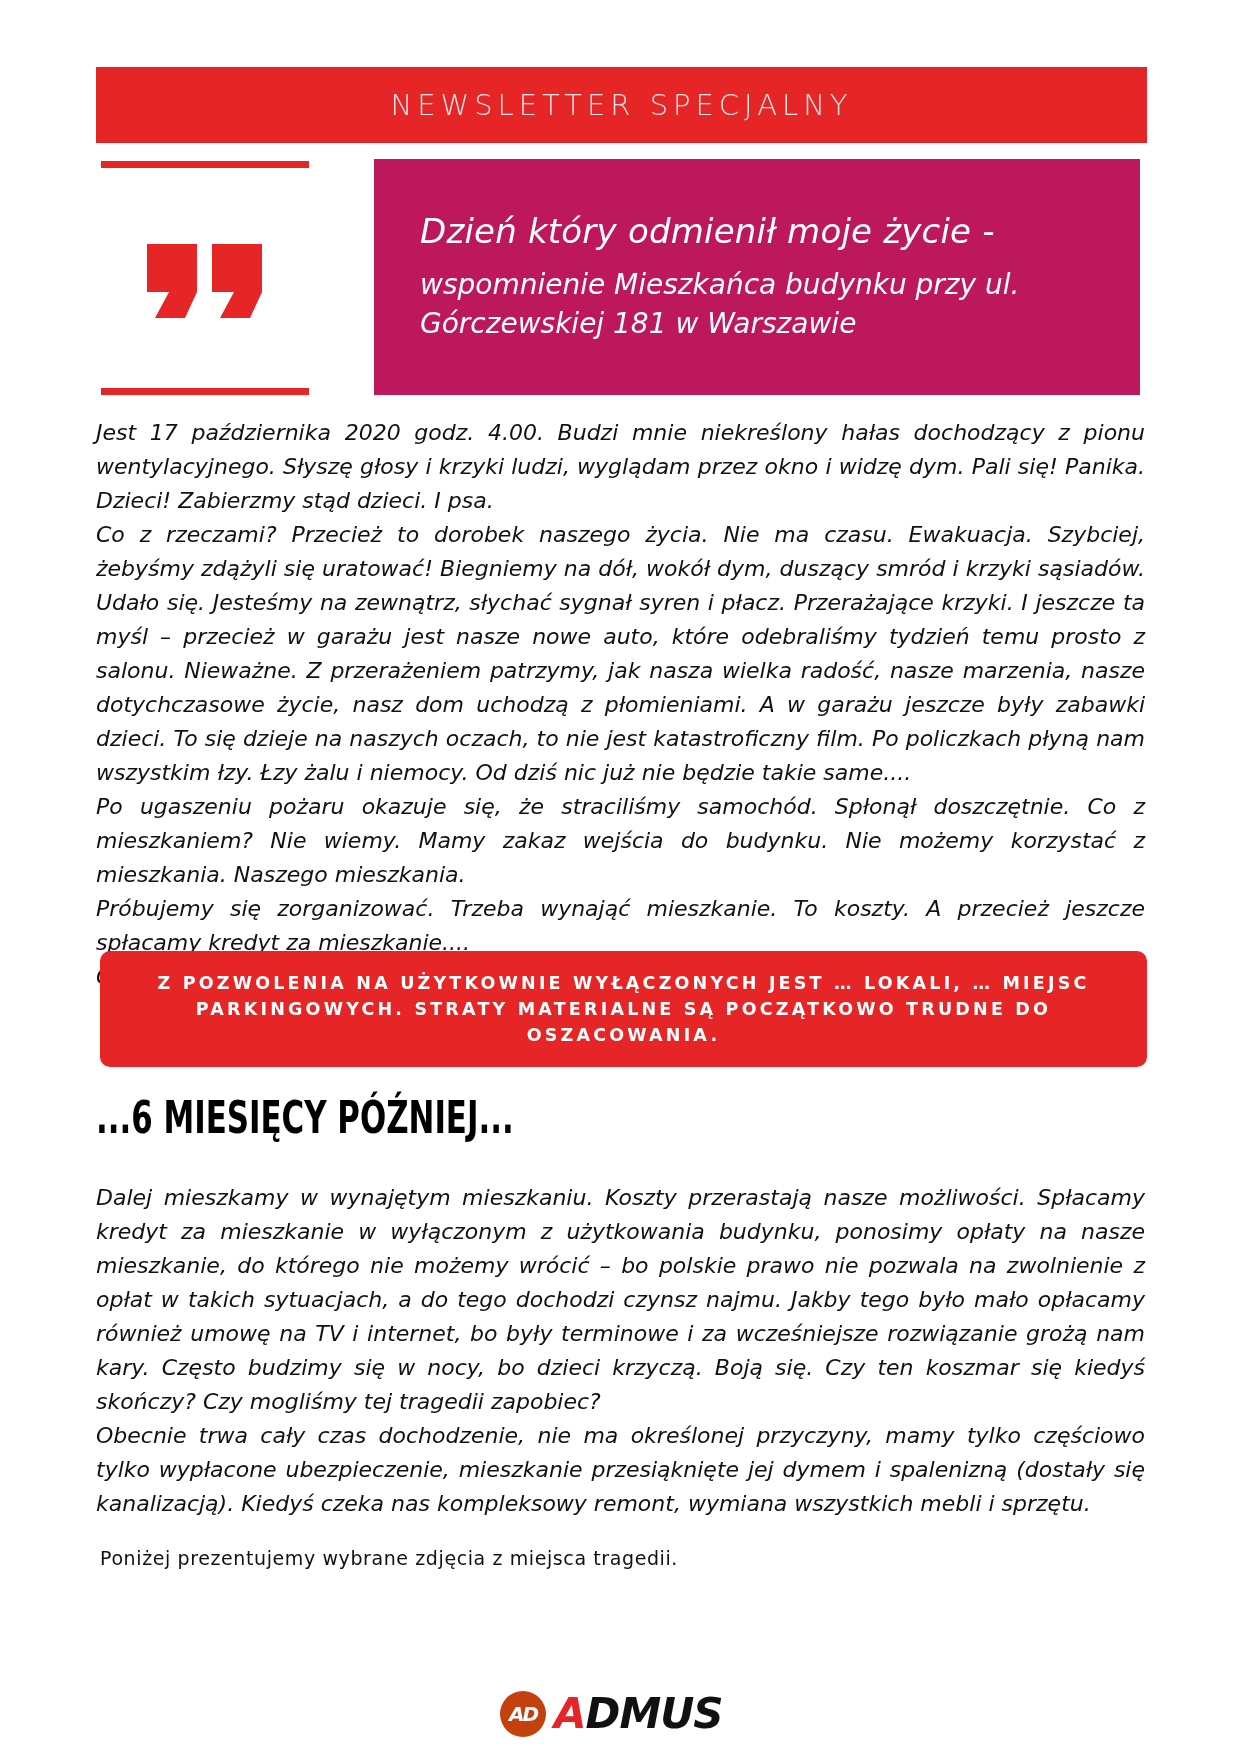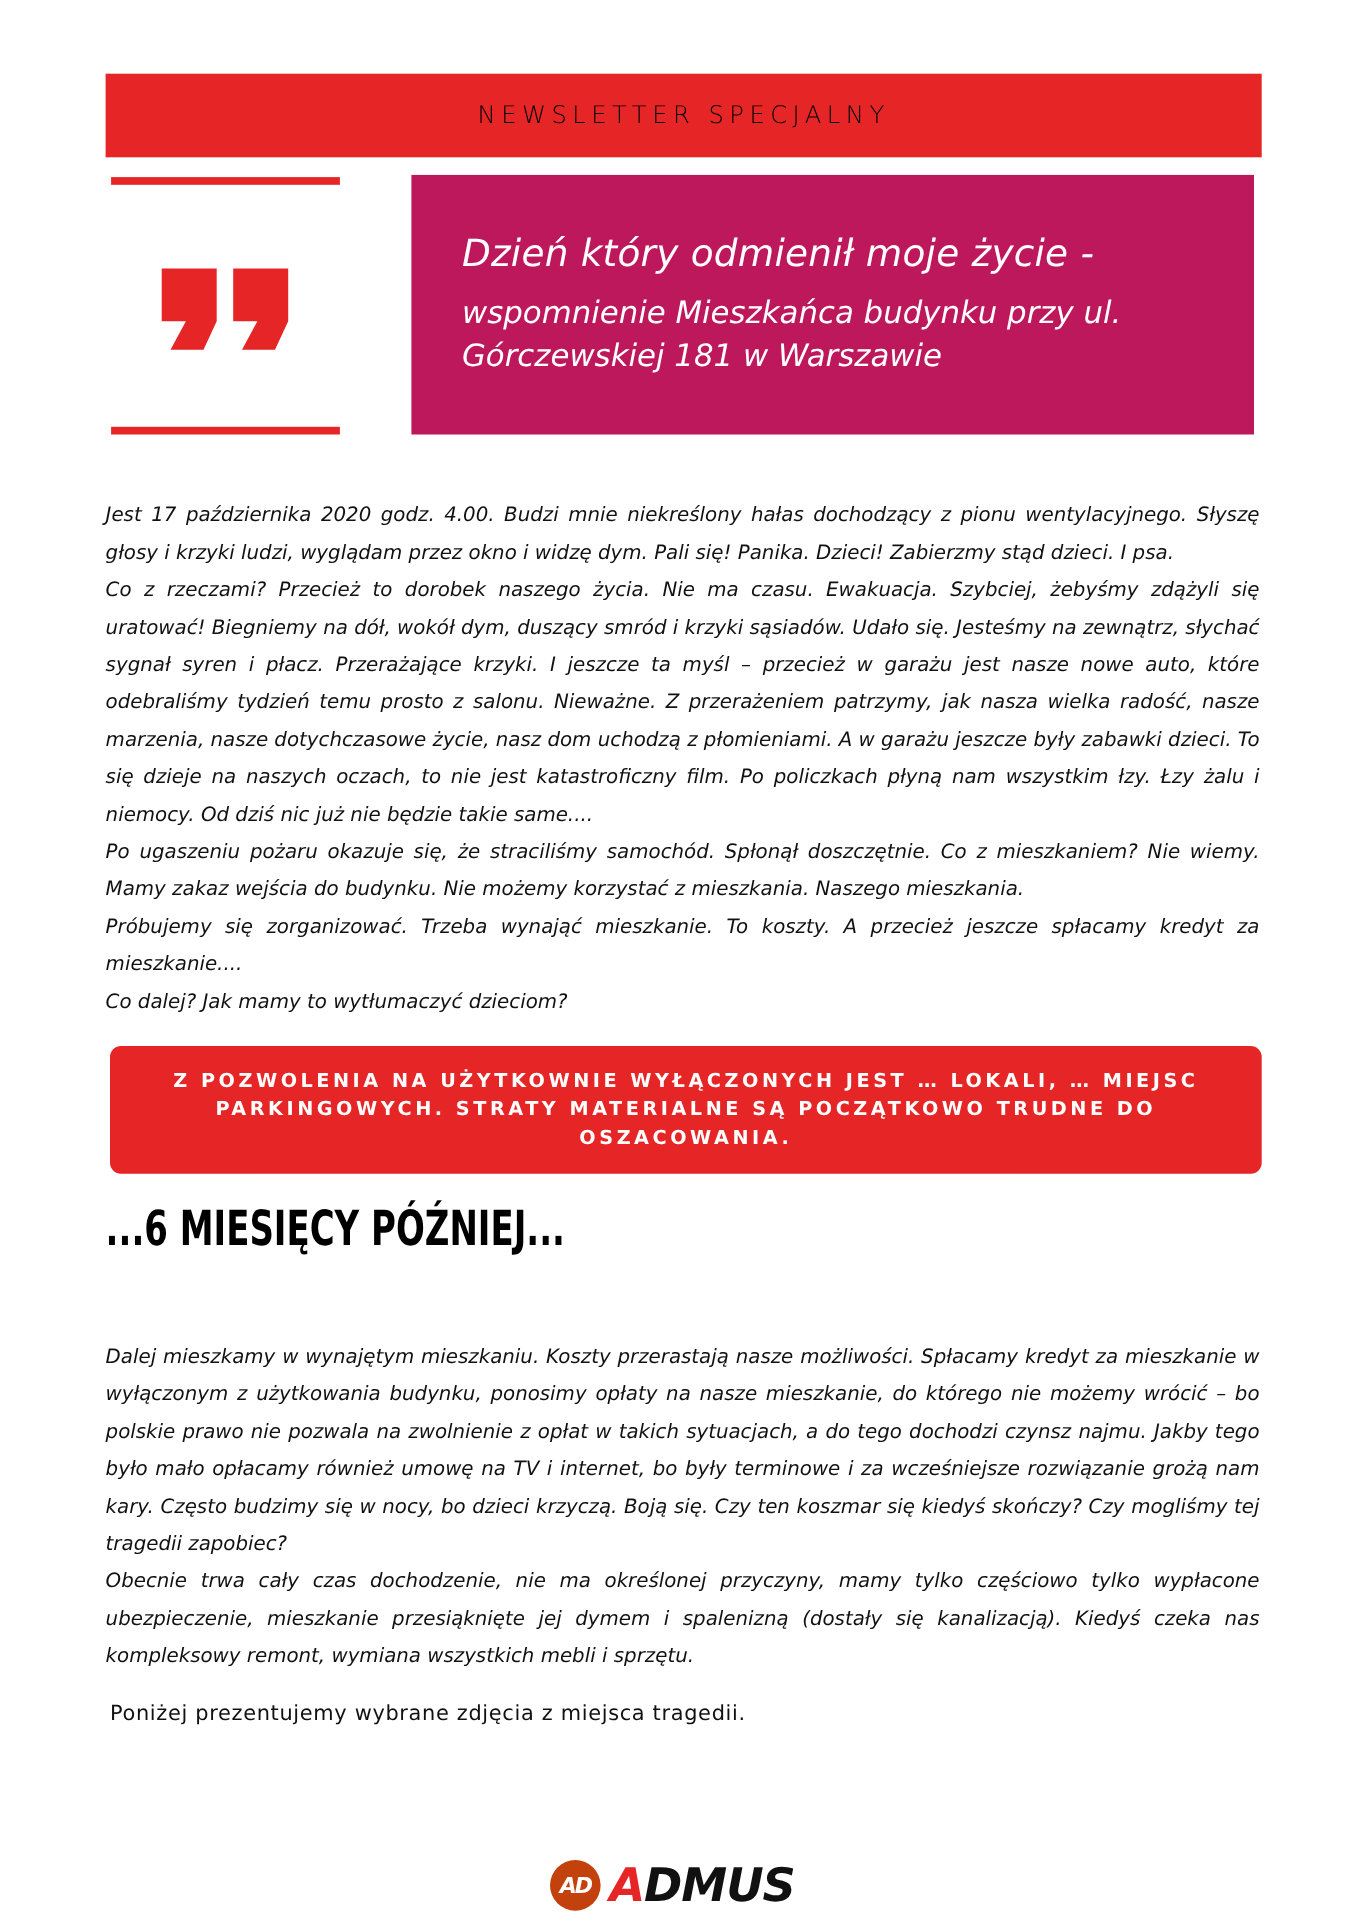--- a/index.html
+++ b/index.html
@@ -1,25 +1,25 @@
 <!DOCTYPE html>
 <html><head>
 <meta charset="utf-8">
 <style>
   html, body { margin:0; padding:0; background:#ffffff; }
   body { width:1241px; height:1755px; position:relative; overflow:hidden; font-family:"Liberation Sans", sans-serif; color:#111; }
   .abs { position:absolute; }
   #top-banner { left:96px; top:67px; width:1051px; height:76px; background:#e52526; display:flex; align-items:center; justify-content:center; }
-  #top-banner span { color:#000000; font-family:"DejaVu Sans", sans-serif; font-size:22px; letter-spacing:5px; font-weight:300; }
+  #top-banner span { color:#e5e5e5; font-family:"DejaVu Sans", sans-serif; font-size:29px; letter-spacing:5px; font-weight:300; }
   .red-rule { left:101px; width:208px; height:7px; background:#e52526; }
   #quote-mark { left:145px; top:236px; width:120px; height:84px; }
   #black-box { left:374px; top:159px; width:766px; height:236px; background:#be185d; color:#fff; }
   #black-box .title { position:absolute; left:46px; top:52px; font-family:"DejaVu Sans", sans-serif; font-style:italic; font-size:34px; line-height:40px; letter-spacing:0.2px; }
   #black-box .subtitle { position:absolute; left:46px; top:106px; width:680px; font-family:"DejaVu Sans", sans-serif; font-style:italic; font-size:28px; line-height:39px; }
-  .body-text { left:96px; width:1049px; font-family:"DejaVu Sans", sans-serif; font-style:italic; font-size:18px; line-height:34px; text-align:justify;margin-top:36px; }
+  .body-text { left:96px; width:1049px; font-family:"DejaVu Sans", sans-serif; font-style:italic; font-size:22px; line-height:34px; text-align:justify; }
   .body-text p { margin:0; }
   #story { top:416px; }
   #red-callout { left:100px; top:951px; width:1047px; height:116px; background:#e52526; display:flex; align-items:center; justify-content:center;border-radius:10px; }
   #red-callout span { color:#fff; text-align:center; font-family:"DejaVu Sans", sans-serif; font-weight:bold; font-size:17.5px; letter-spacing:3.2px; line-height:26px; width:960px; }
   #later-heading { left:96px; top:1092px; font-family:"DejaVu Sans Condensed","DejaVu Sans", sans-serif; font-weight:bold; font-size:44px; letter-spacing:0px; transform:scaleX(0.78); transform-origin:left center; color:#000; }
   #later { top:1181px; }
   #thanks { left:100px; top:1540px; width:1045px; font-family:"DejaVu Sans", sans-serif; color:#111; }
   #thanks .l1 { font-size:19.5px; line-height:33px; }
   #thanks .l2 { font-size:19px; line-height:36px; letter-spacing:0.6px; }
   #logo { left:500px; top:1688px; width:245px; height:52px; display:flex; align-items:center; }

